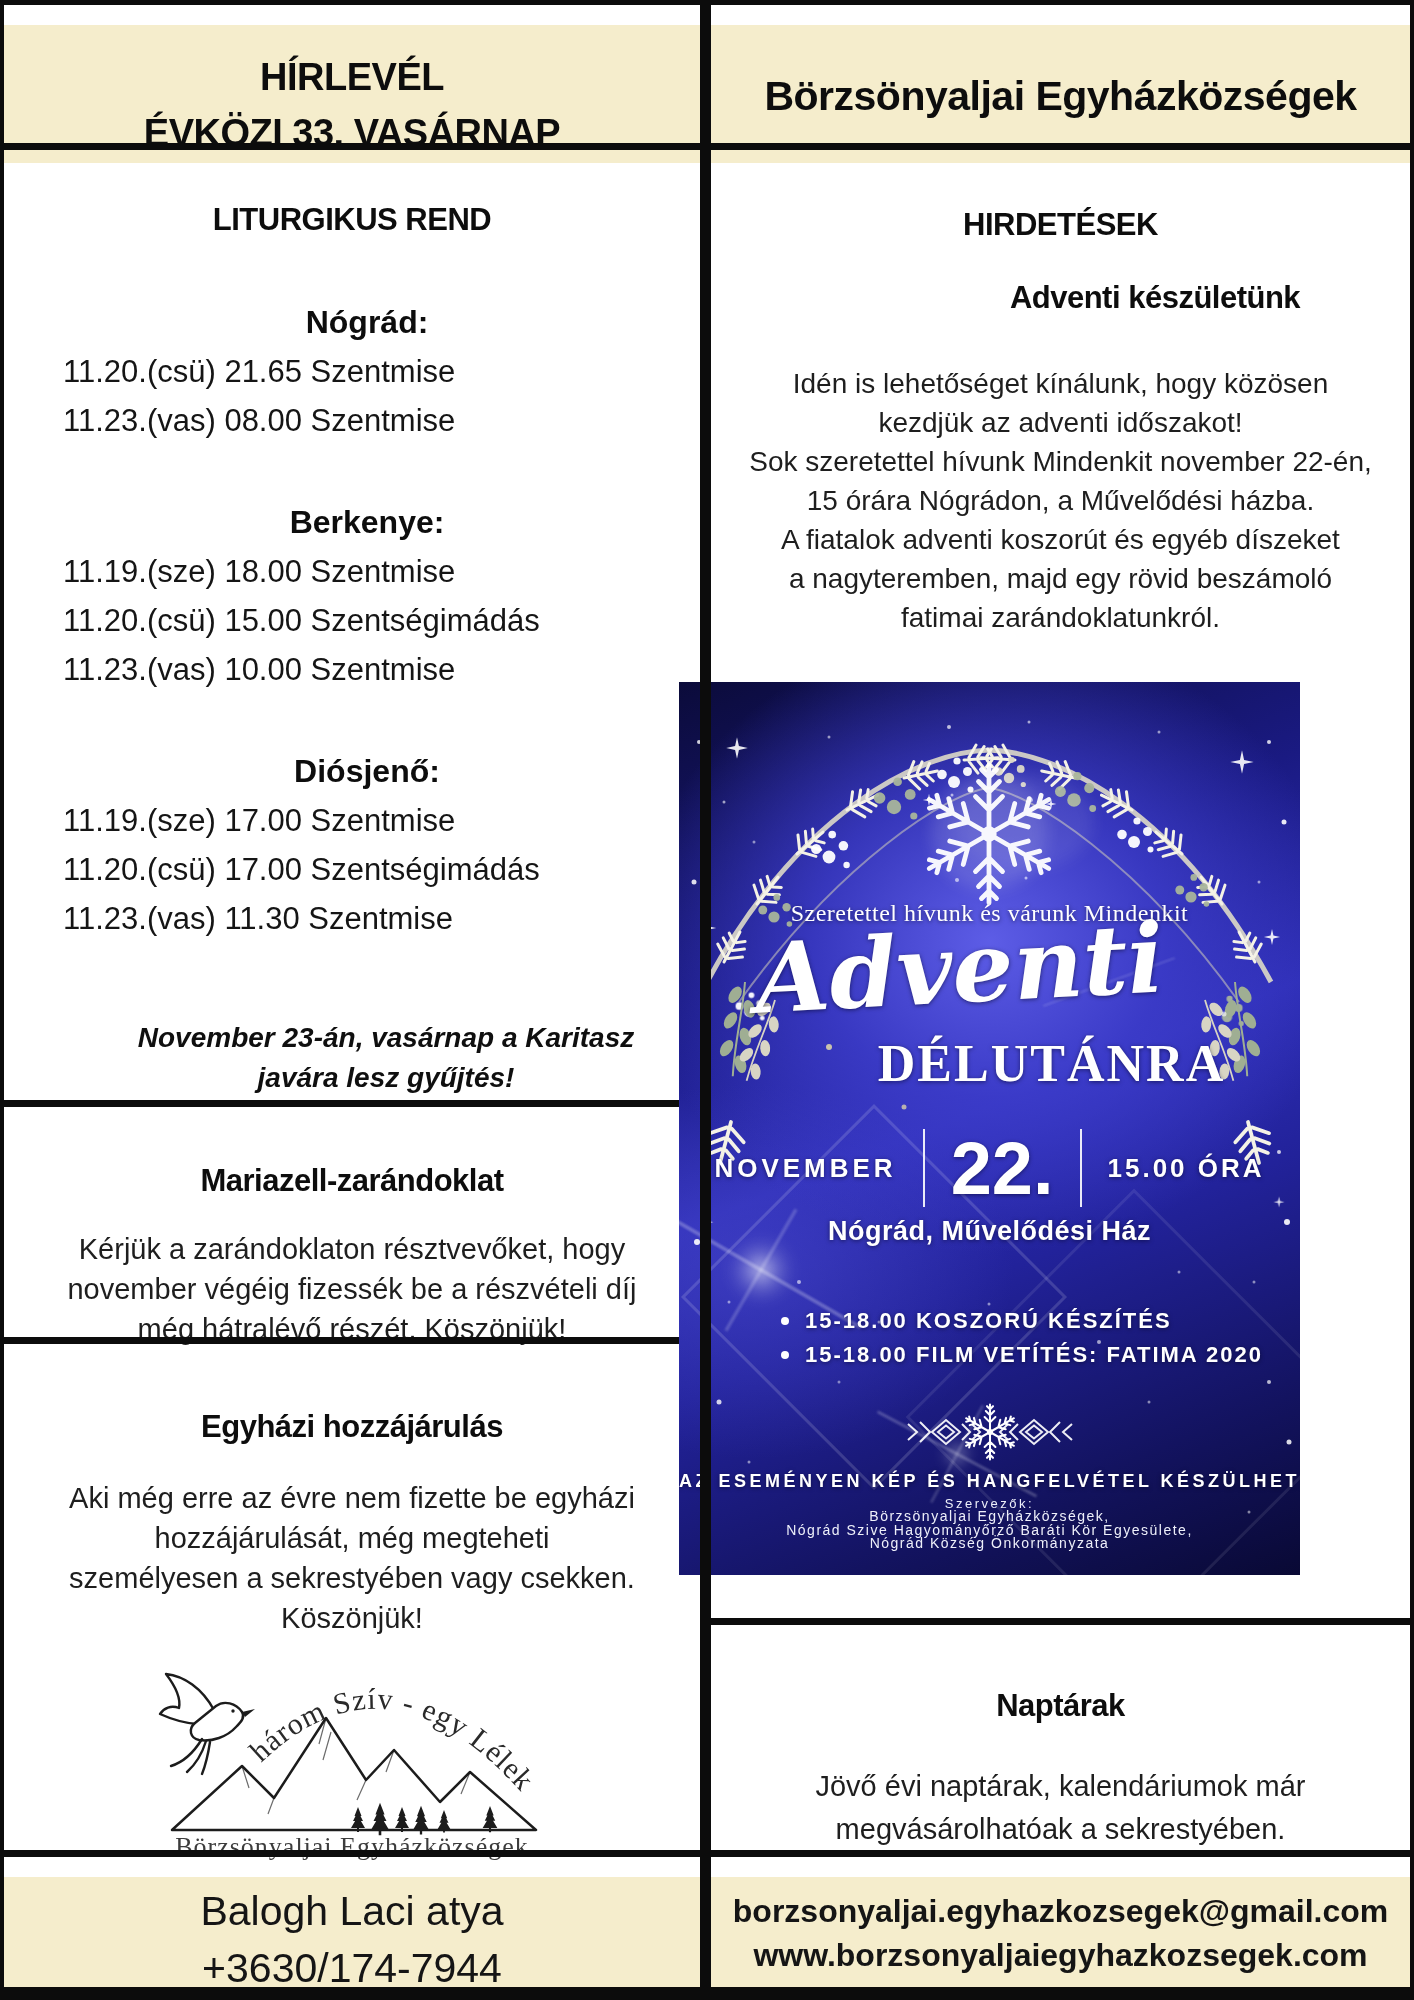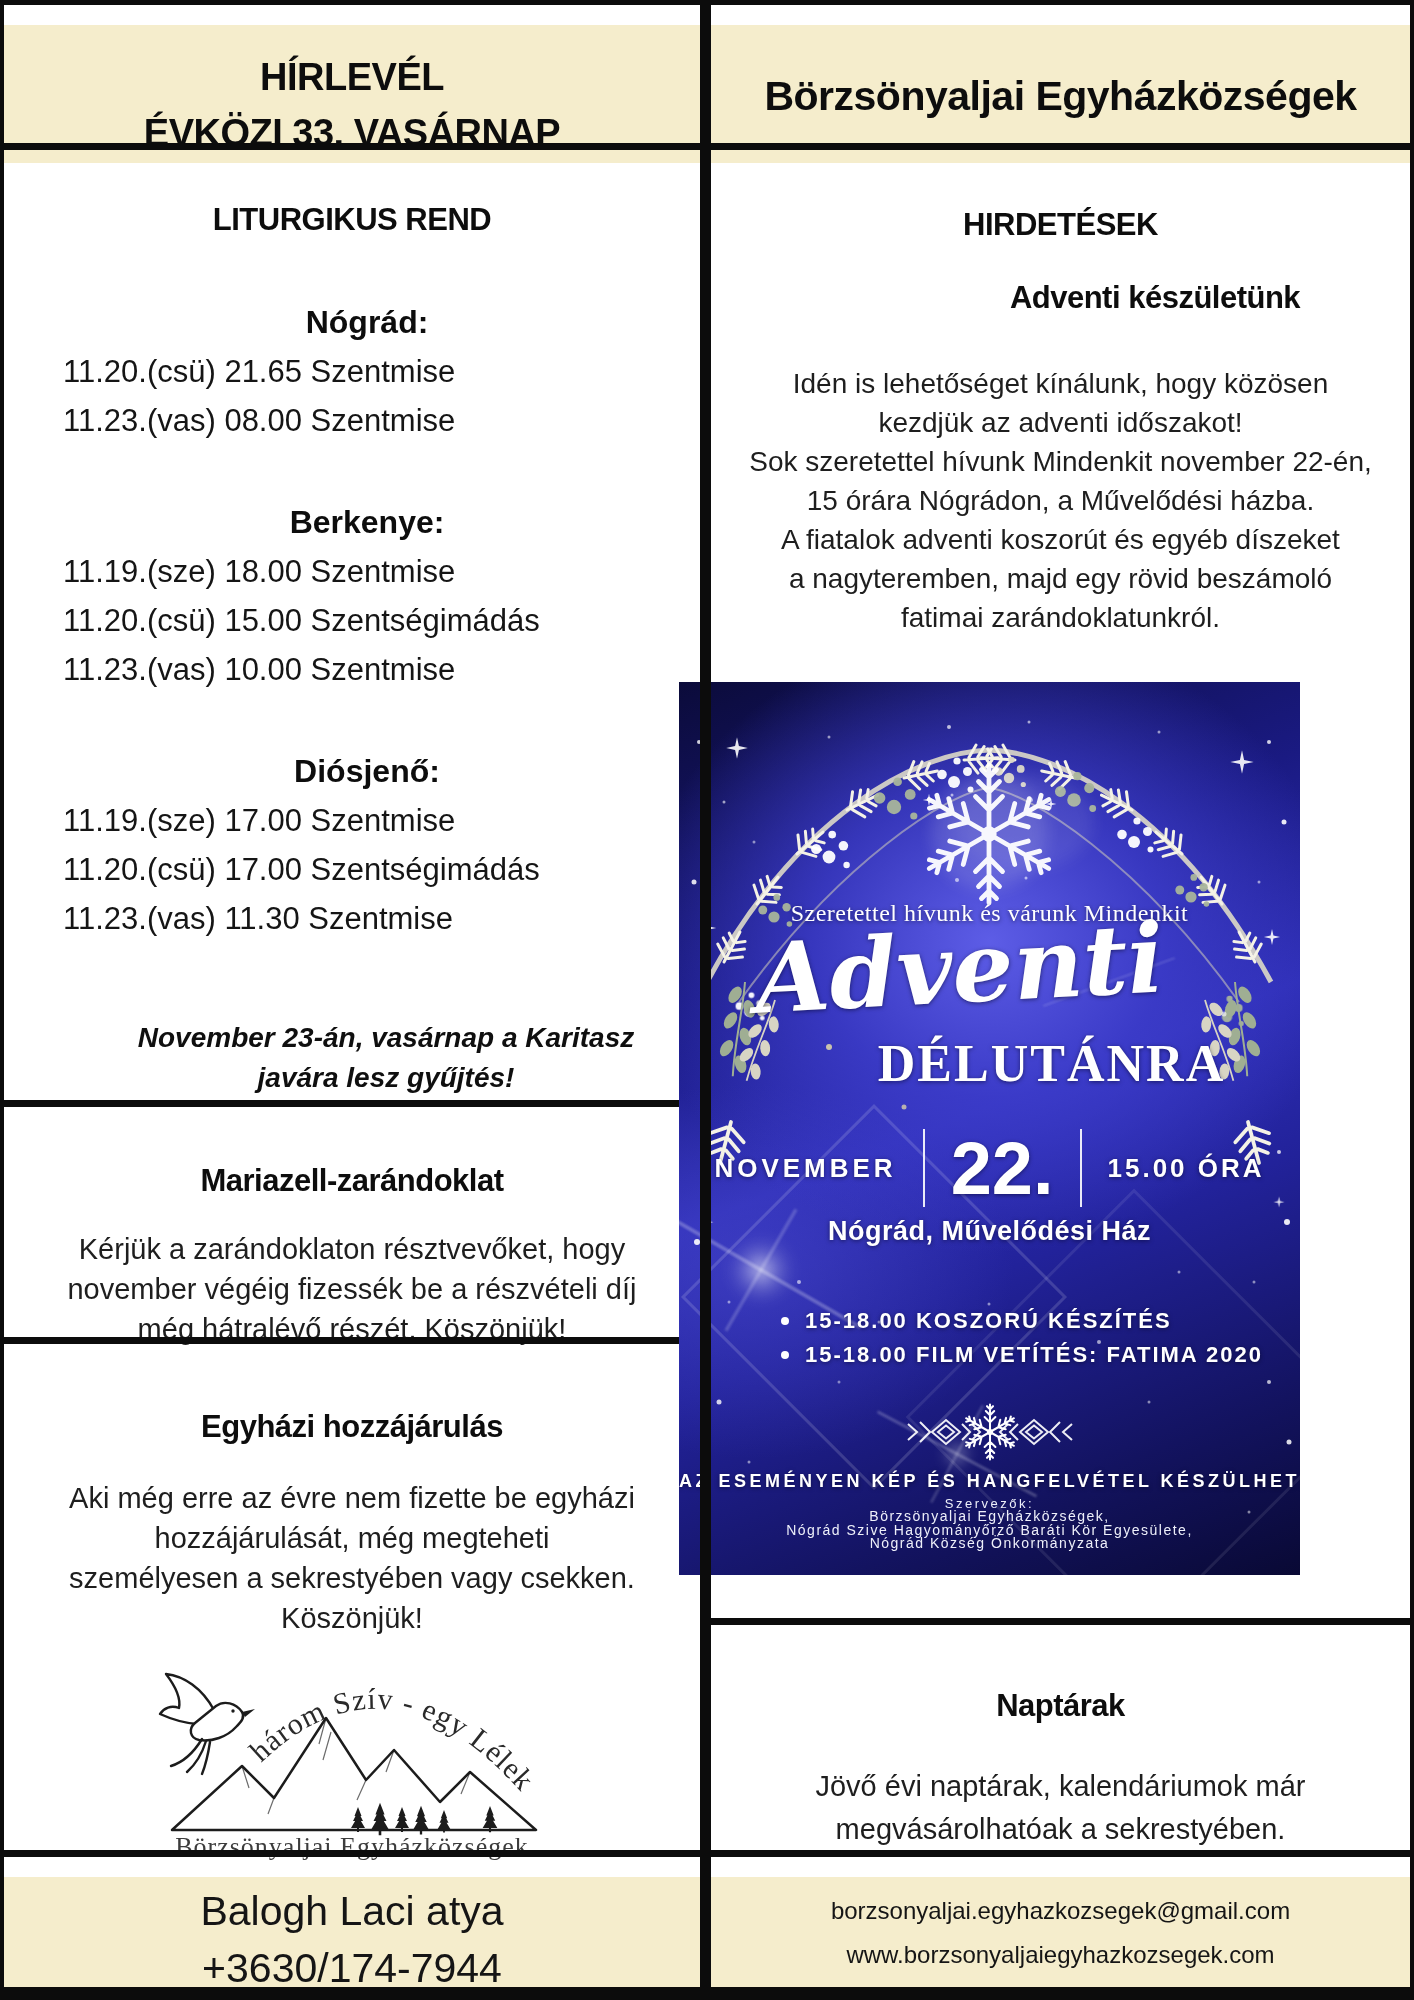--- a/index.html
+++ b/index.html
@@ -379,21 +379,21 @@
   <div class="bar" style="left:700px;top:1618px;width:714px;height:7px;"></div>
 
   <div class="abs ctr title" style="left:711px;top:1668px;width:699px;font-size:31px;">Naptárak</div>
 
   <div class="abs ctr bodytxt" style="left:711px;top:1745px;width:699px;font-size:29px;line-height:43px;">
     <span class="line">Jövő évi naptárak, kalendáriumok már</span>
     <span class="line">megvásárolhatóak a sekrestyében.</span>
   </div>
 
   <div class="abs cream" style="left:711px;top:1857px;width:699px;height:130px;">
-    <div class="ctr" style="padding-top:12px;font-size:24px;line-height:44px;color:#151515;">
+    <div class="ctr" style="padding-top:12px;font-size:32px;line-height:44px;color:#151515;font-weight:bold;">
       <span class="line">borzsonyaljai.egyhazkozsegek@gmail.com</span>
       <span class="line">www.borzsonyaljaiegyhazkozsegek.com</span>
     </div>
   </div>
 
   <div class="bar" style="left:0;top:143px;width:1414px;height:7px;"></div>
   <div class="bar" style="left:0;top:1850px;width:1414px;height:7px;"></div>
   <div class="bar" style="left:700px;top:0;width:11px;height:2000px;"></div>
   <div class="bar" style="left:0;top:0;width:1414px;height:5px;"></div>
   <div class="bar" style="left:0;top:1987px;width:1414px;height:13px;"></div>

